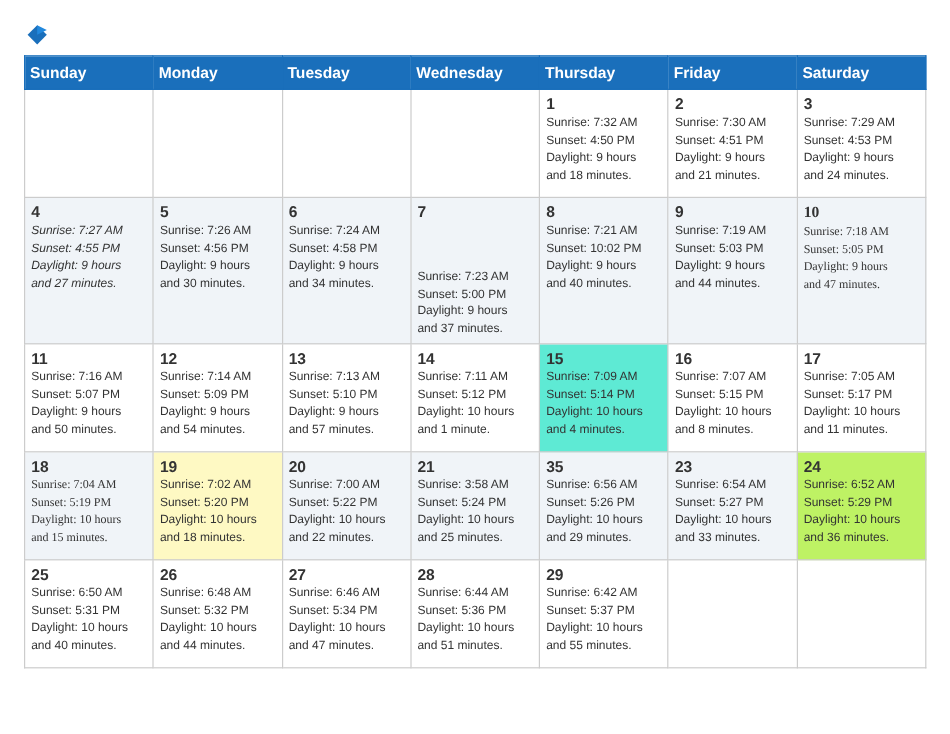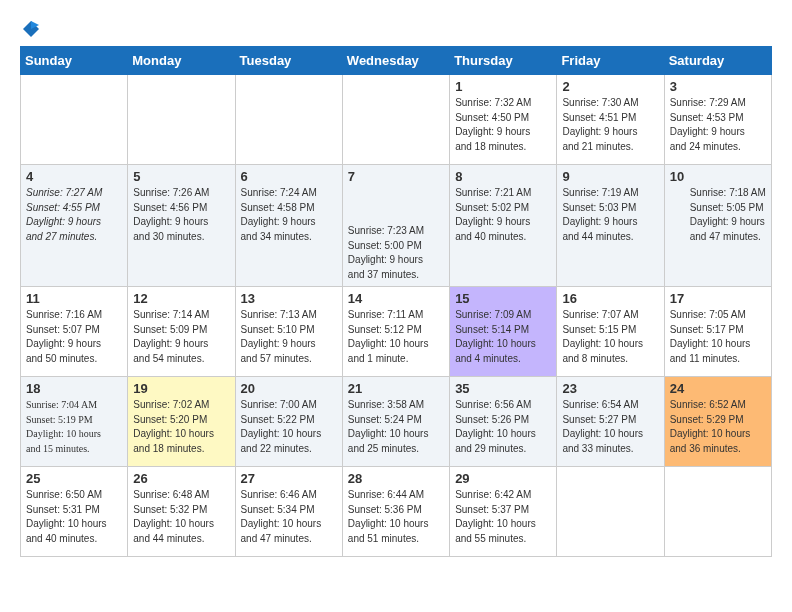--- a/index.html
+++ b/index.html
@@ -182,34 +182,34 @@
         <td style="background: rgb(240, 244, 248);">
           <span class="day-number">7</span>
           <div class="day-info" style="white-space: pre-line; margin-top: 40px;">Sunrise: 7:23 AM
 Sunset: 5:00 PM
 Daylight: 9 hours
 and 37 minutes.</div>
         </td>
         <td style="background: rgb(240, 244, 248);">
           <span class="day-number">8</span>
           <div class="day-info" style="white-space: pre-line;">Sunrise: 7:21 AM
-Sunset: 5:02 PM
+Sunset: 10:02 PM
 Daylight: 9 hours
 and 40 minutes.</div>
         </td>
         <td style="background: rgb(240, 244, 248);">
           <span class="day-number">9</span>
           <div class="day-info" style="white-space: pre-line;">Sunrise: 7:19 AM
 Sunset: 5:03 PM
 Daylight: 9 hours
 and 44 minutes.</div>
         </td>
-        <td style="background: rgb(240, 244, 248);">
+        <td style="background: rgb(240, 244, 248); font-family: Liberation Serif, serif;">
           <span class="day-number">10</span>
-          <div class="day-info" style="white-space: pre-line; margin-left: 20px;">Sunrise: 7:18 AM
+          <div class="day-info" style="white-space: pre-line;">Sunrise: 7:18 AM
 Sunset: 5:05 PM
 Daylight: 9 hours
 and 47 minutes.</div>
         </td>
       </tr>
       <tr>
         <td style="background: rgb(255, 255, 255);">
           <span class="day-number">11</span>
           <div class="day-info" style="white-space: pre-line;">Sunrise: 7:16 AM
 Sunset: 5:07 PM
@@ -230,21 +230,21 @@
 Daylight: 9 hours
 and 57 minutes.</div>
         </td>
         <td style="background: rgb(255, 255, 255);">
           <span class="day-number">14</span>
           <div class="day-info" style="white-space: pre-line;">Sunrise: 7:11 AM
 Sunset: 5:12 PM
 Daylight: 10 hours
 and 1 minute.</div>
         </td>
-        <td style="background: #c4b5fd; margin-top: 20px;">
+        <td style="background: #5eead4; margin-top: 20px;">
           <span class="day-number">15</span>
           <div class="day-info" style="white-space: pre-line;">Sunrise: 7:09 AM
 Sunset: 5:14 PM
 Daylight: 10 hours
 and 4 minutes.</div>
         </td>
         <td style="background: rgb(255, 255, 255);">
           <span class="day-number">16</span>
           <div class="day-info" style="white-space: pre-line;">Sunrise: 7:07 AM
 Sunset: 5:15 PM
@@ -295,21 +295,21 @@
 Daylight: 10 hours
 and 29 minutes.</div>
         </td>
         <td style="background: rgb(240, 244, 248);">
           <span class="day-number">23</span>
           <div class="day-info" style="white-space: pre-line;">Sunrise: 6:54 AM
 Sunset: 5:27 PM
 Daylight: 10 hours
 and 33 minutes.</div>
         </td>
-        <td style="background: #fdba74;">
+        <td style="background: #bef264;">
           <span class="day-number">24</span>
           <div class="day-info" style="white-space: pre-line;">Sunrise: 6:52 AM
 Sunset: 5:29 PM
 Daylight: 10 hours
 and 36 minutes.</div>
         </td>
       </tr>
       <tr>
         <td style="background: rgb(255, 255, 255);">
           <span class="day-number">25</span>

